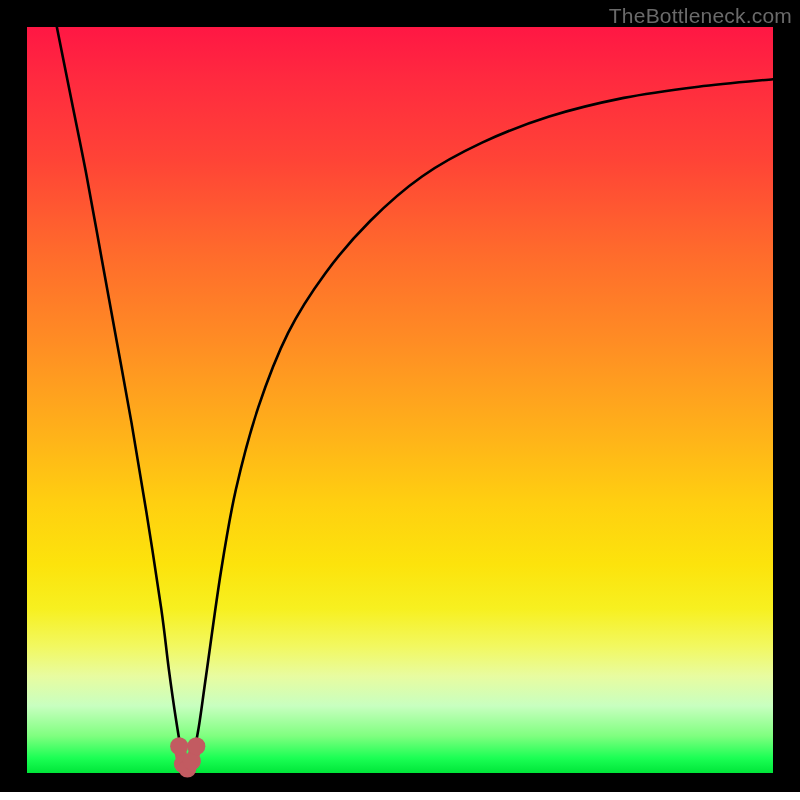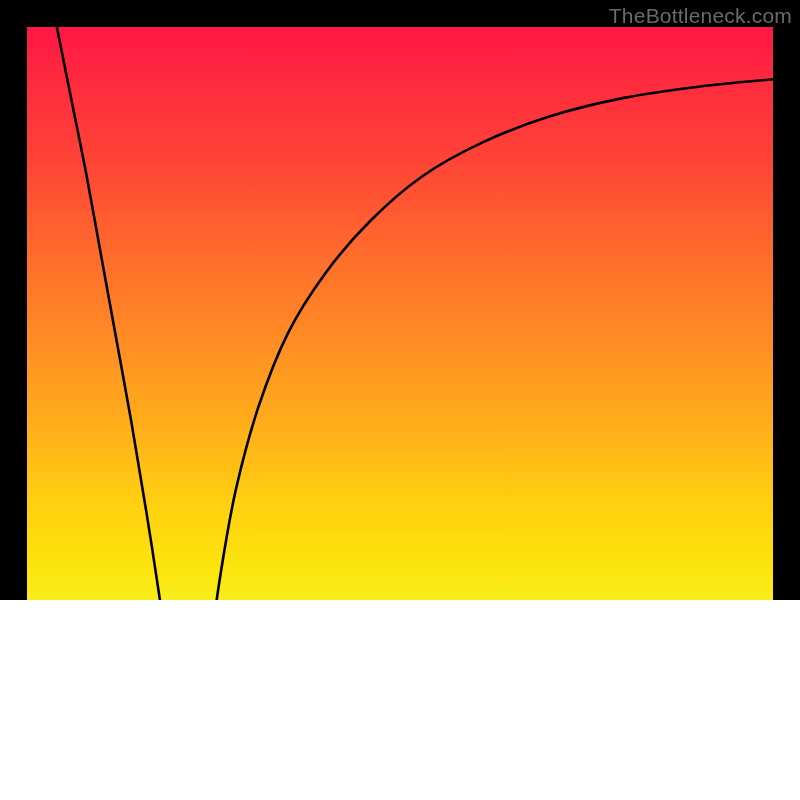--- a/index.html
+++ b/index.html
@@ -4,21 +4,21 @@
 <style>
   body {
     margin: 0;
     padding: 0;
     background: #fff;
     font-family: Arial, Helvetica, sans-serif;
   }
   #chart-container {
     position: relative;
     width: 800px;
-    height: 600px;
+    height: 792px;
     background: #000;
     overflow: hidden;
   }
   #plot-area {
     position: absolute;
     left: 27px;
     top: 27px;
     width: 746px;
     height: 746px;
     background: linear-gradient(to bottom,

